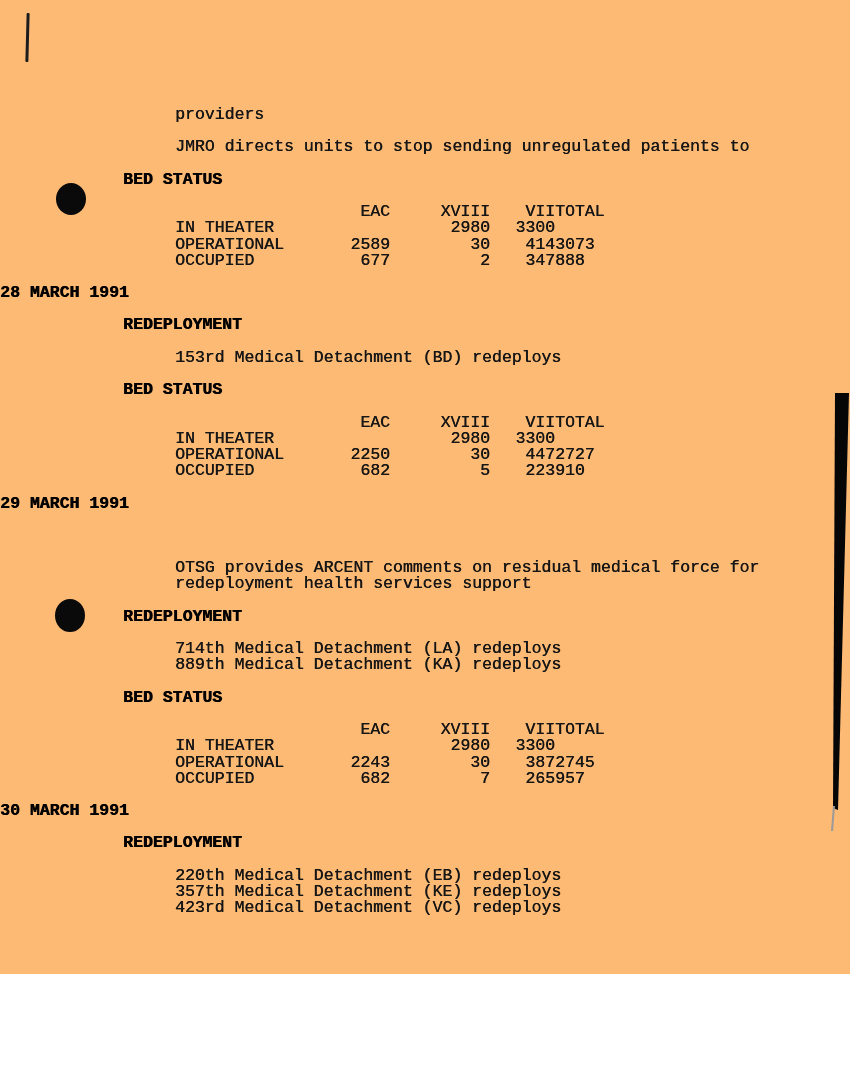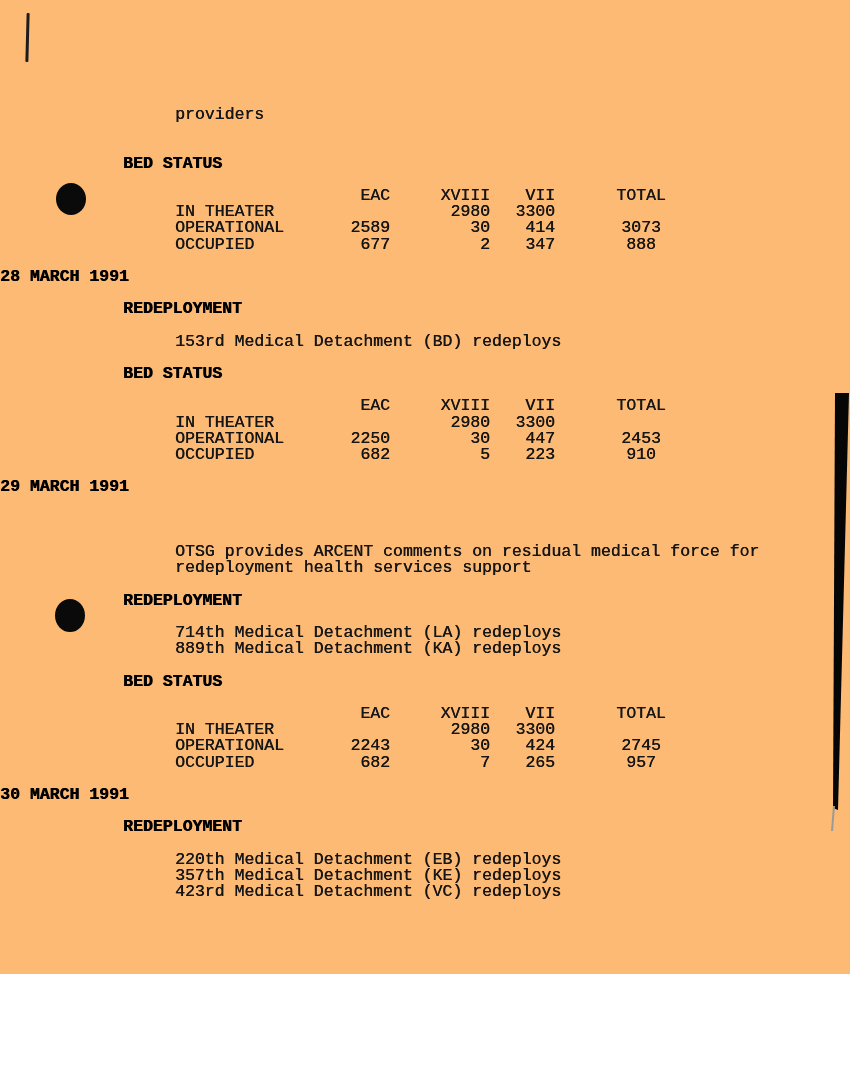--- a/index.html
+++ b/index.html
@@ -43,21 +43,21 @@
     text-shadow: 0.6px 0 0 currentColor;
   }
   .table-row {
     display: flex;
     margin-left: 175px;
   }
   .t-label { width: 130px; text-align: left; }
   .t-c0 { width: 85px;  text-align: right; }
   .t-c1 { width: 100px; text-align: right; }
   .t-c2 { width: 65px;  text-align: right; }
-  .t-c3 { width: 172px; text-align: center; }
+  .t-c3 { width: 172px; text-align: left; }
 
   
   .artifact { position: absolute; }
   .pen-mark {
     left: 26px; top: 13px;
     width: 3px; height: 49px;
     background: #1c1c1c;
     transform: rotate(1.5deg);
     border-radius: 1px;
   }
@@ -83,20 +83,21 @@
     <polygon points="9,3 23,3 12,420 7,418" fill="#060606"></polygon>
     <line x1="8" y1="416" x2="6" y2="441" stroke="#9a9a9a" stroke-width="2"></line>
   </svg>
 
   <div class="content" id="doc-content">
       <div>
         <div class="line para-line">providers</div>
       </div>
       <div class="blank-row"></div>
       <div>
+        <div class="line para-line">JMRO directs units to stop sending unregulated patients to</div>
       </div>
       <div class="blank-row"></div>
       <div class="line heading-line">BED STATUS</div>
       <div class="blank-row"></div>
       <div>
         <div class="line table-row"><span class="t-label"></span><span class="t-c0">EAC</span><span class="t-c1">XVIII</span><span class="t-c2">VII</span><span class="t-c3">TOTAL</span></div>
         <div class="line table-row"><span class="t-label">IN THEATER</span><span class="t-c0"></span><span class="t-c1">2980</span><span class="t-c2">3300</span><span class="t-c3"></span></div>
         <div class="line table-row"><span class="t-label">OPERATIONAL</span><span class="t-c0">2589</span><span class="t-c1">30</span><span class="t-c2">414</span><span class="t-c3">3073</span></div>
         <div class="line table-row"><span class="t-label">OCCUPIED</span><span class="t-c0">677</span><span class="t-c1">2</span><span class="t-c2">347</span><span class="t-c3">888</span></div>
       </div>
@@ -107,21 +108,21 @@
       <div class="blank-row"></div>
       <div>
         <div class="line para-line">153rd Medical Detachment (BD) redeploys</div>
       </div>
       <div class="blank-row"></div>
       <div class="line heading-line">BED STATUS</div>
       <div class="blank-row"></div>
       <div>
         <div class="line table-row"><span class="t-label"></span><span class="t-c0">EAC</span><span class="t-c1">XVIII</span><span class="t-c2">VII</span><span class="t-c3">TOTAL</span></div>
         <div class="line table-row"><span class="t-label">IN THEATER</span><span class="t-c0"></span><span class="t-c1">2980</span><span class="t-c2">3300</span><span class="t-c3"></span></div>
-        <div class="line table-row"><span class="t-label">OPERATIONAL</span><span class="t-c0">2250</span><span class="t-c1">30</span><span class="t-c2">447</span><span class="t-c3">2453</span></div>
+        <div class="line table-row"><span class="t-label">OPERATIONAL</span><span class="t-c0">2250</span><span class="t-c1">30</span><span class="t-c2">447</span><span class="t-c3">2727</span></div>
         <div class="line table-row"><span class="t-label">OCCUPIED</span><span class="t-c0">682</span><span class="t-c1">5</span><span class="t-c2">223</span><span class="t-c3">910</span></div>
       </div>
       <div class="blank-row"></div>
       <div class="line date-line">29 MARCH 1991</div>
       <div class="blank-row"></div>
       <div class="blank-row"></div>
       <div class="blank-row"></div>
       <div>
         <div class="line para-line">OTSG provides ARCENT comments on residual medical force for</div>
         <div class="line para-line">redeployment health services support</div>
@@ -132,21 +133,21 @@
       <div>
         <div class="line para-line">714th Medical Detachment (LA) redeploys</div>
         <div class="line para-line">889th Medical Detachment (KA) redeploys</div>
       </div>
       <div class="blank-row"></div>
       <div class="line heading-line">BED STATUS</div>
       <div class="blank-row"></div>
       <div>
         <div class="line table-row"><span class="t-label"></span><span class="t-c0">EAC</span><span class="t-c1">XVIII</span><span class="t-c2">VII</span><span class="t-c3">TOTAL</span></div>
         <div class="line table-row"><span class="t-label">IN THEATER</span><span class="t-c0"></span><span class="t-c1">2980</span><span class="t-c2">3300</span><span class="t-c3"></span></div>
-        <div class="line table-row"><span class="t-label">OPERATIONAL</span><span class="t-c0">2243</span><span class="t-c1">30</span><span class="t-c2">424</span><span class="t-c3">2745</span></div>
+        <div class="line table-row"><span class="t-label">OPERATIONAL</span><span class="t-c0">2243</span><span class="t-c1">30</span><span class="t-c2">387</span><span class="t-c3">2745</span></div>
         <div class="line table-row"><span class="t-label">OCCUPIED</span><span class="t-c0">682</span><span class="t-c1">7</span><span class="t-c2">265</span><span class="t-c3">957</span></div>
       </div>
       <div class="blank-row"></div>
       <div class="line date-line">30 MARCH 1991</div>
       <div class="blank-row"></div>
       <div class="line heading-line">REDEPLOYMENT</div>
       <div class="blank-row"></div>
       <div>
         <div class="line para-line">220th Medical Detachment (EB) redeploys</div>
         <div class="line para-line">357th Medical Detachment (KE) redeploys</div>

